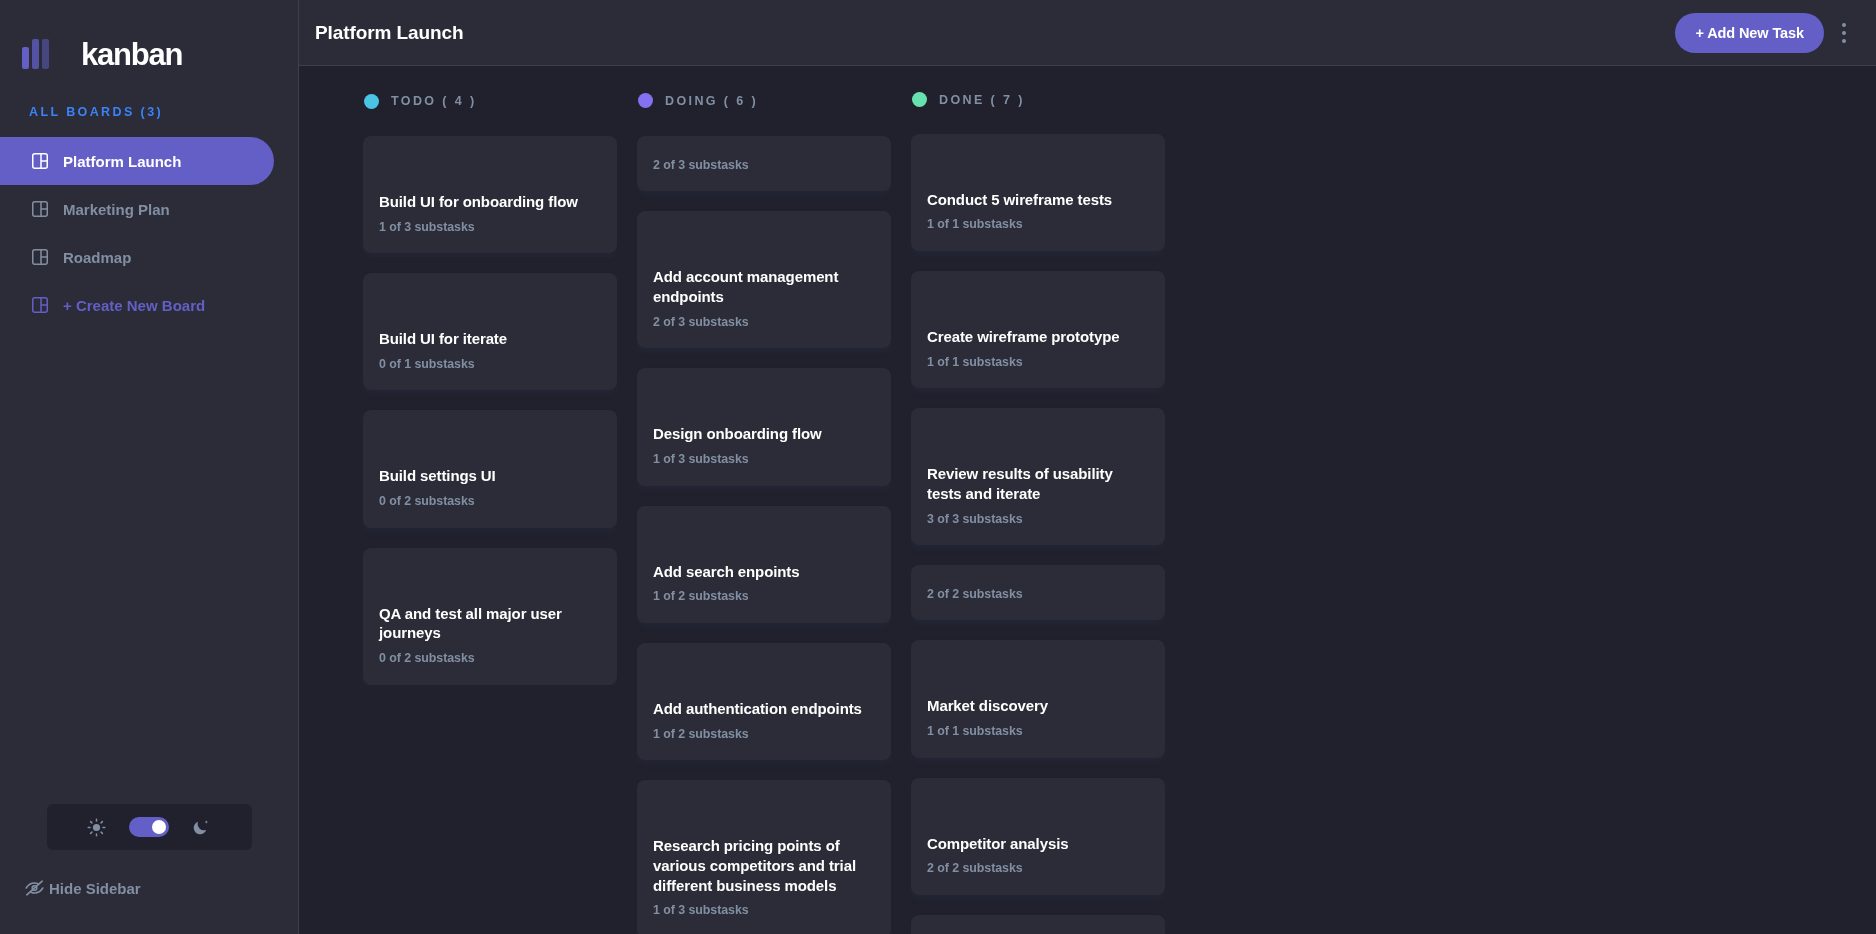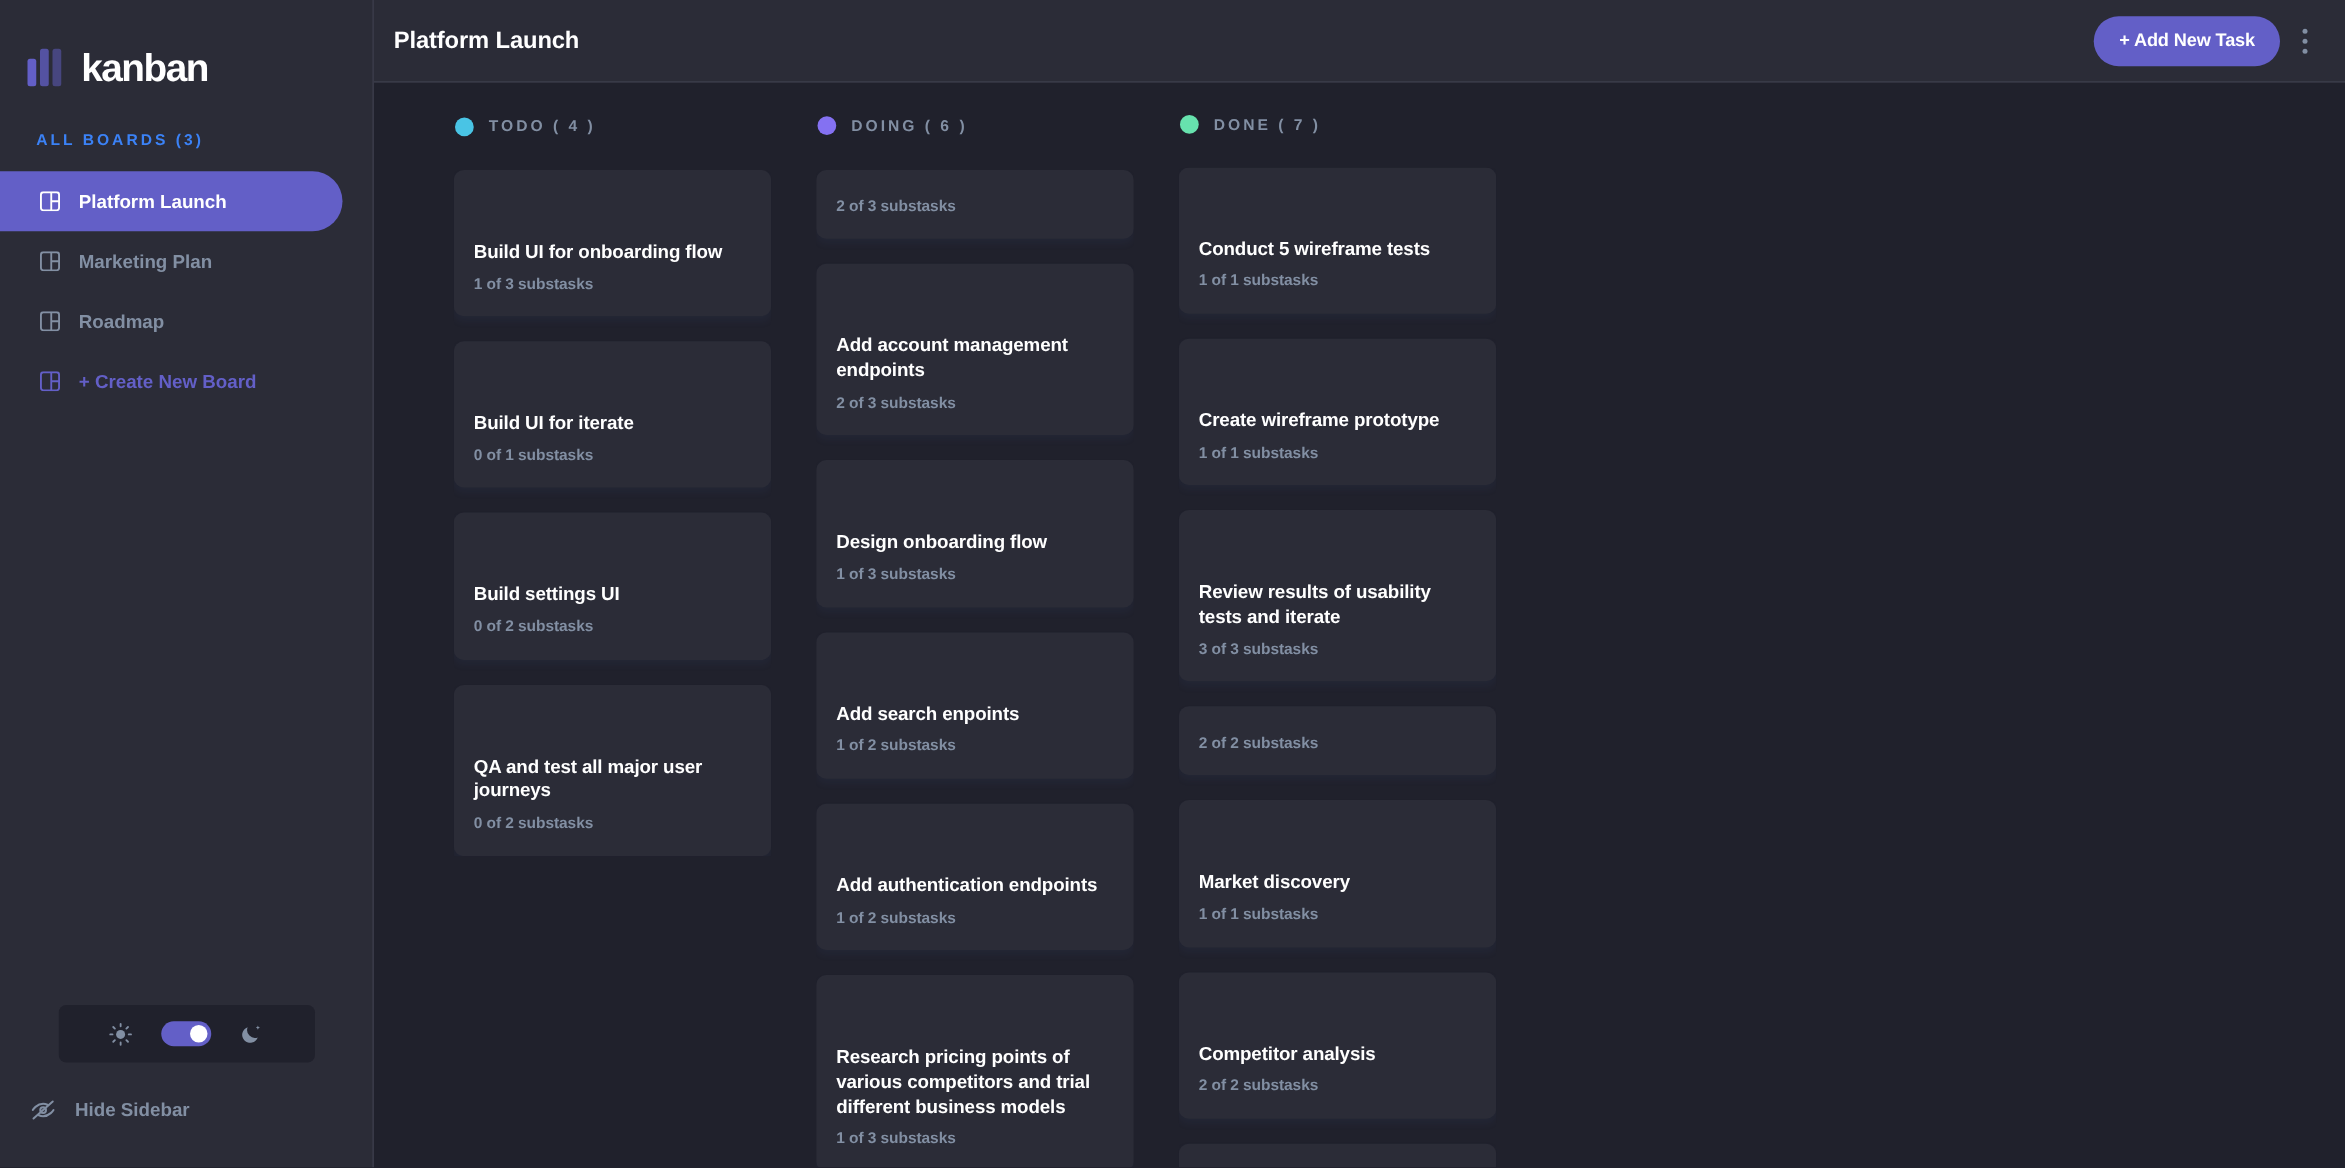--- a/index.html
+++ b/index.html
@@ -28,21 +28,21 @@
     background: #2B2C37;
     border-right: 1px solid #3E3F4E;
     display: flex;
     flex-direction: column;
     position: relative;
   }
 
   .logo-row {
     display: flex;
     align-items: center;
-    gap: 16px;
+    gap: 32px;
     padding: 30px 0 0 22px;
     height: 78px;
     text-align: right;
   }
   .logo-mark { display: flex; align-items: flex-end; gap: 3px; height: 30px; }
   .logo-bar { width: 7px; border-radius: 2px; background: #635FC7; }
   .logo-bar.b1 { height: 22px; opacity: 1; }
   .logo-bar.b2 { height: 30px; opacity: .75; }
   .logo-bar.b3 { height: 30px; opacity: .5; }
   .logo-text {
@@ -117,21 +117,21 @@
     position: absolute;
     width: 14px; height: 14px;
     border-radius: 50%;
     background: #FFFFFF;
     top: 3px; right: 3px;
   }
 
   .hide-sidebar {
     display: flex;
     align-items: center;
-    gap: 16px;
+    gap: 5px;
     padding-left: 25px;
     height: 48px;
     margin-top: 14px;
     margin-right: 24px;
     border-top-right-radius: 100px;
     border-bottom-right-radius: 100px;
     color: #828FA3;
     font-size: 15px;
     font-weight: bold;
     cursor: pointer;
@@ -192,21 +192,21 @@
     justify-content: center;
     gap: 4px;
     cursor: pointer;
   }
   .kebab i { width: 4px; height: 4px; border-radius: 50%; background: #828FA3; display: block; }
 
   
   .board {
     flex: 1;
     display: flex;
-    gap: 36px;
+    gap: 20px;
     padding: 24px 24px 0 64px;
     overflow-x: auto;
     overflow-y: hidden;
   }
 
   .column {
     width: 254px;
     min-width: 254px;
     display: flex;
     flex-direction: column;

